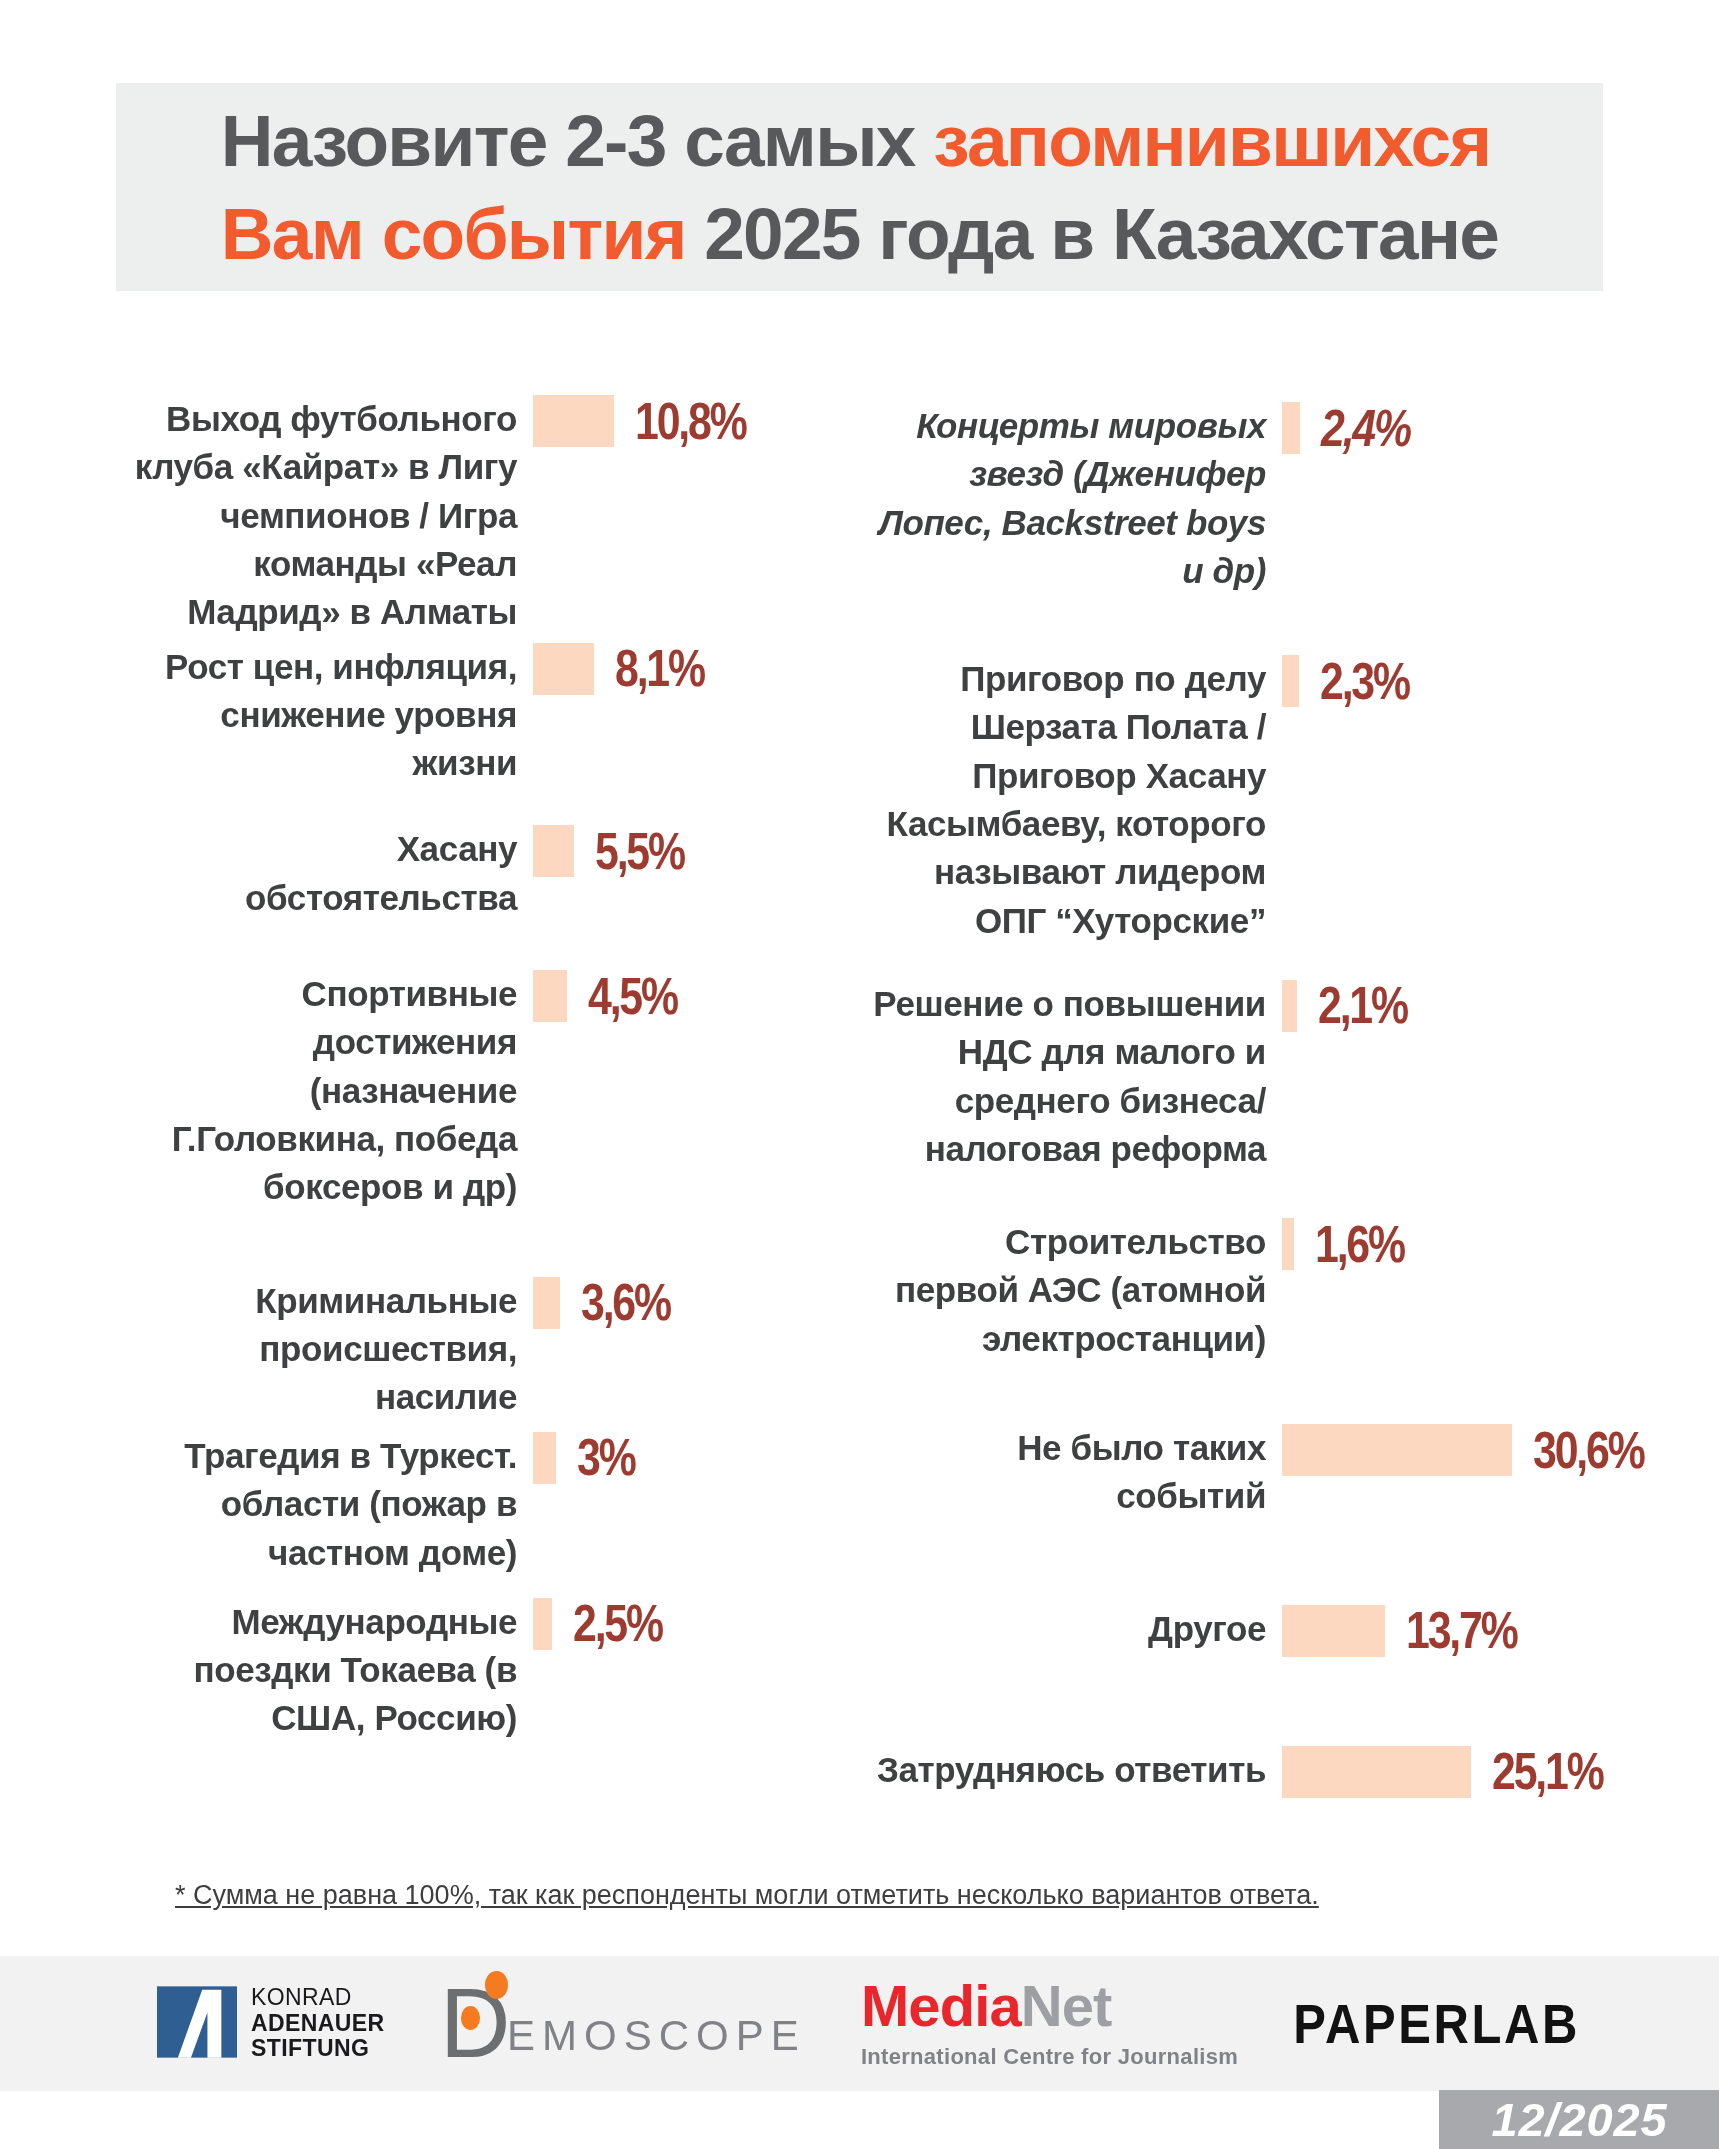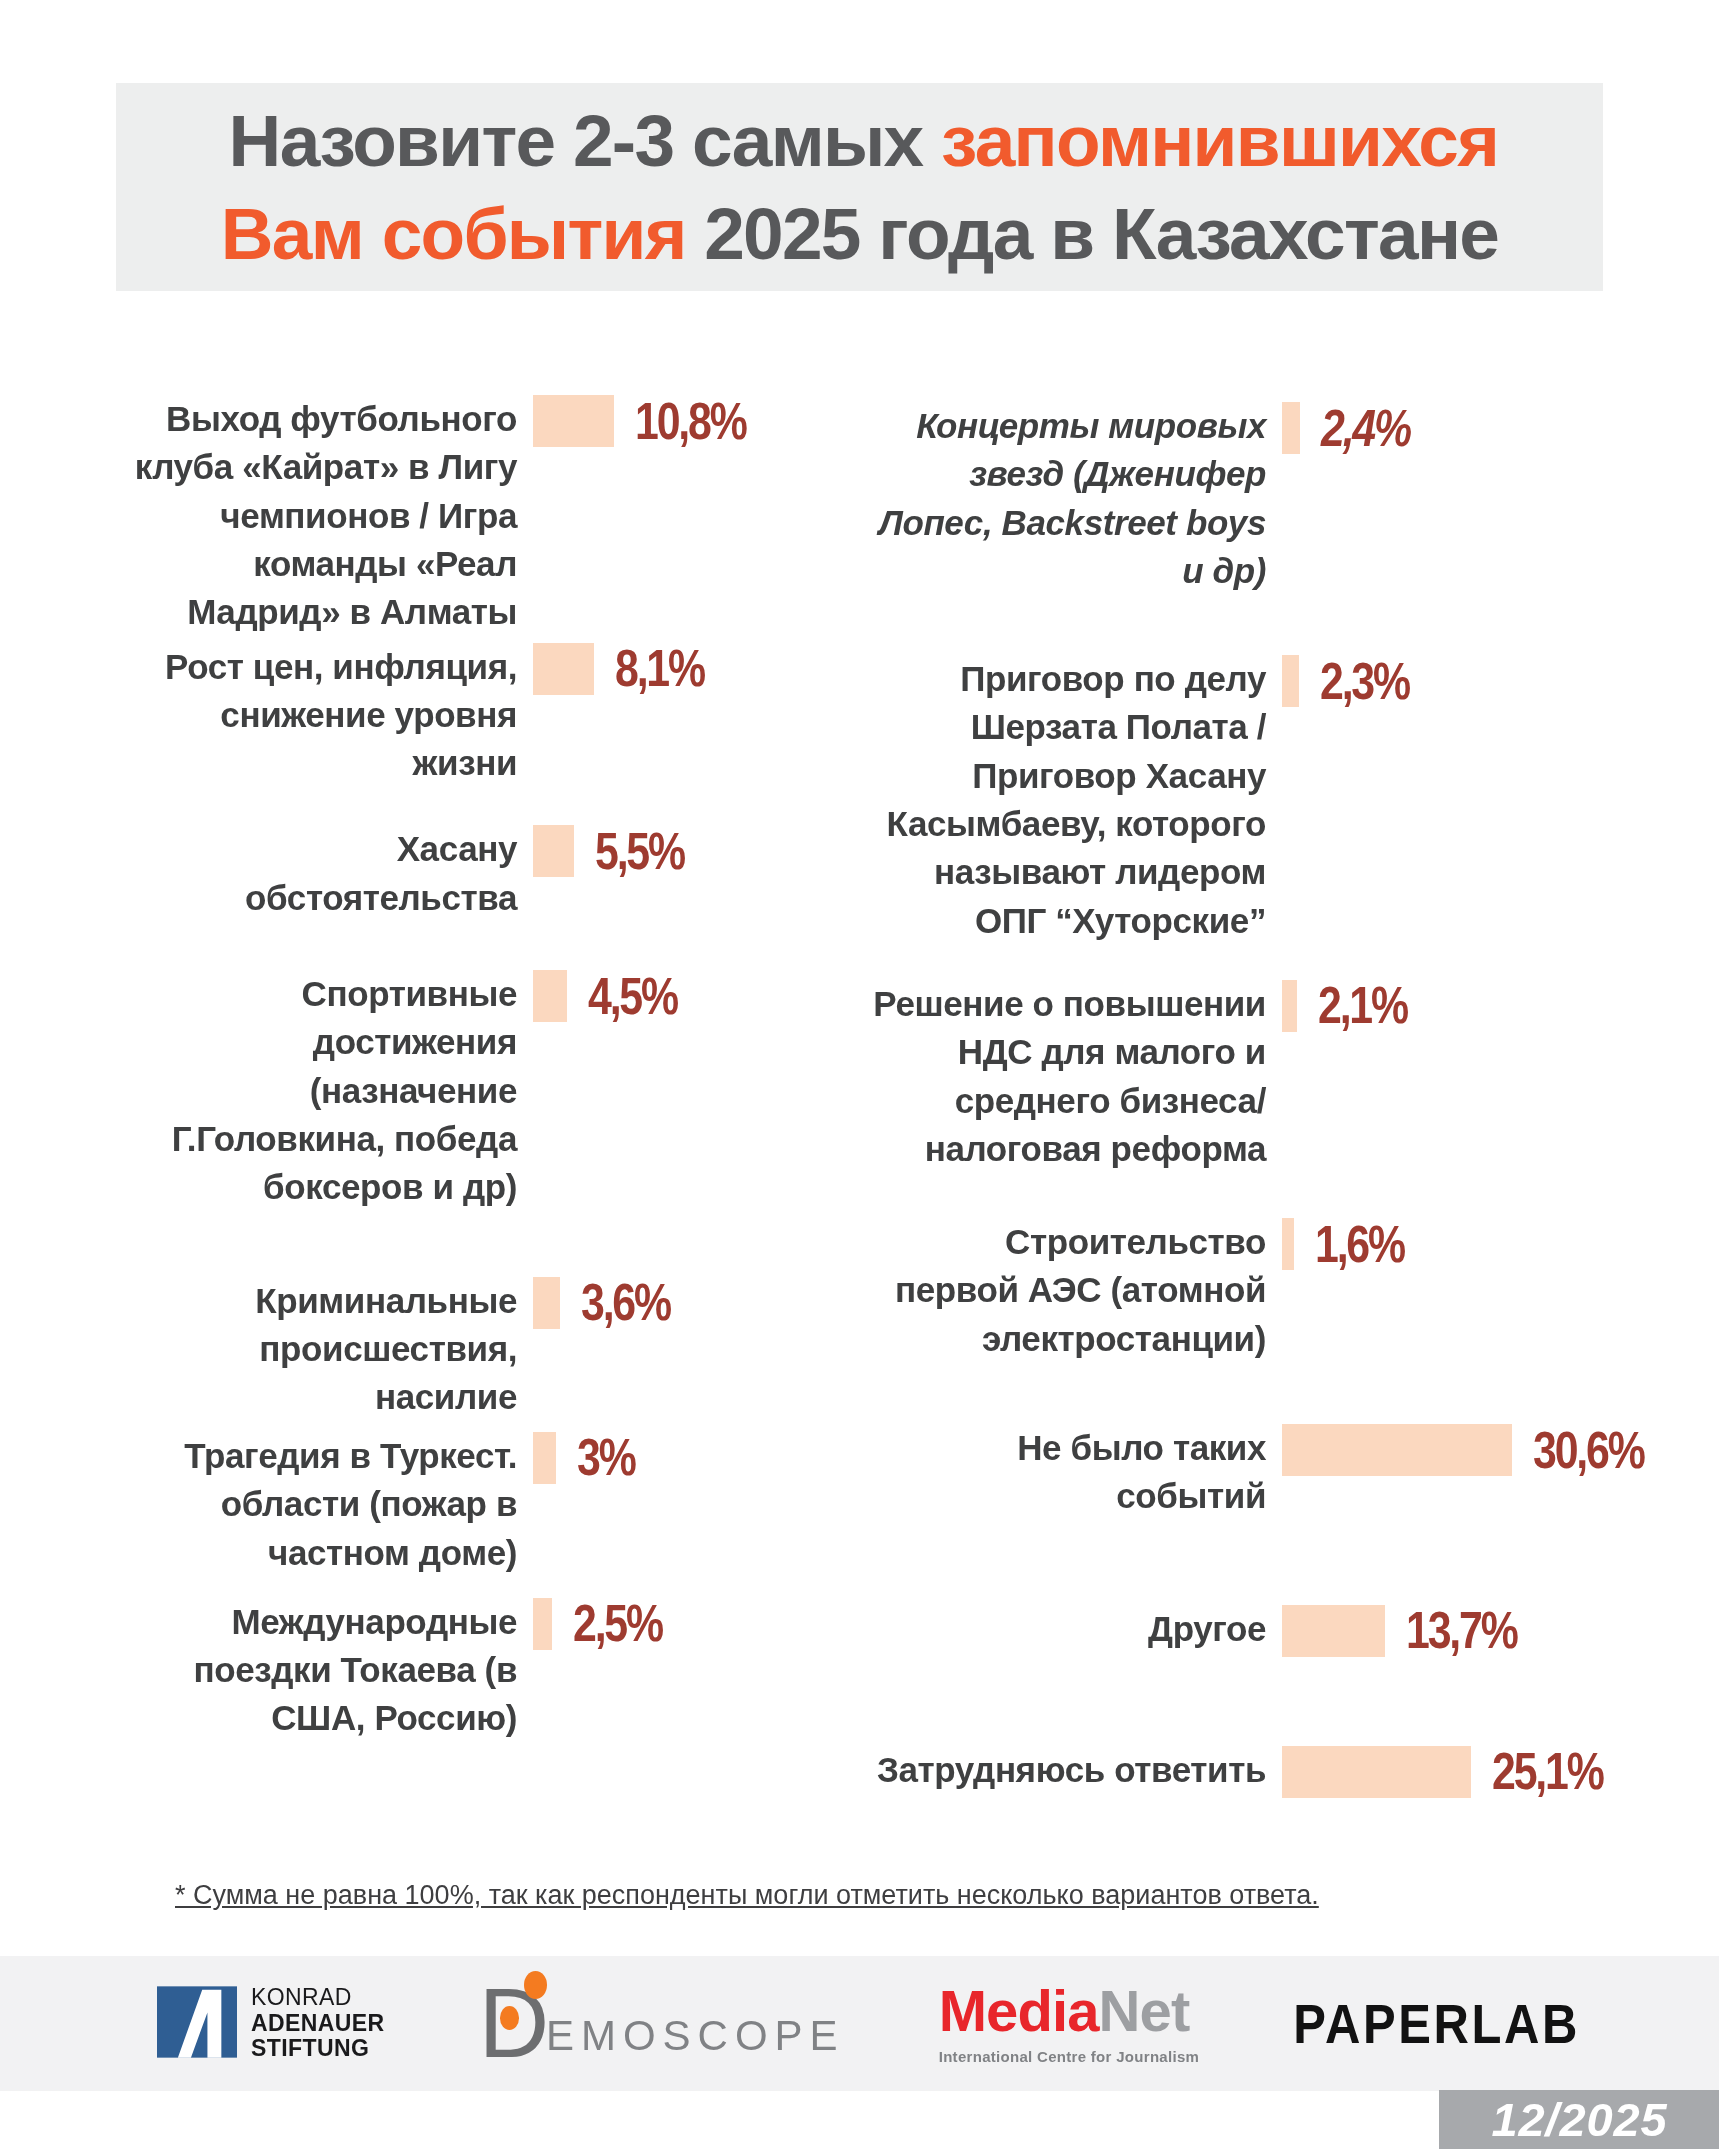--- a/index.html
+++ b/index.html
@@ -3,21 +3,21 @@
 <meta charset="utf-8">
 <style>
   html,body{margin:0;padding:0;}
   body{
     width:1720px;height:2149px;position:relative;background:#ffffff;
     font-family:"Liberation Sans", sans-serif;overflow:hidden;
   }
   
   .title-block{
     position:absolute;left:116px;top:83px;width:1487px;height:208px;
-    background:#EDEEEE;display:flex;align-items:center;justify-content:center;text-align:right;
+    background:#EDEEEE;display:flex;align-items:center;justify-content:center;text-align:left;
   }
   .title{font-size:73px;font-weight:bold;line-height:1.28;color:#58595B;letter-spacing:-1.7px;}
   .title .accent{color:#F15B2D;}
   
   .col{position:absolute;top:395px;}
   .col-left{left:122px;width:751px;}
   .col-right{left:873px;width:838px;}
   .row{display:flex;align-items:flex-start;}
   .label{
     font-size:35px;font-weight:bold;color:#3F4041;text-align:right;line-height:1.38;
@@ -54,21 +54,21 @@
   .demo-d{font-size:98px;line-height:0.82;font-weight:400;color:#6D6E70;}
   .demo-rest{font-size:42px;color:#808285;letter-spacing:7px;font-weight:400;margin-left:-3.5px;padding-bottom:3.5px;}
   .demo-dot{position:absolute;border-radius:50%;background:#F47B20;}
   .demo-dot-1{width:23px;height:28px;left:45px;top:-12.2px;}
   .demo-dot-2{width:19px;height:23.6px;left:21px;top:23px;}
   
   .medianet{display:flex;flex-direction:column;align-items:flex-start;}
   .mn-word{font-size:58px;font-weight:bold;letter-spacing:-0.9px;line-height:1;}
   .mn-red{color:#E8262B;}
   .mn-gray{color:#9D9FA2;}
-  .mn-sub{font-size:15px;font-weight:bold;color:#808285;margin-top:8.7px;letter-spacing:0.3px;}
+  .mn-sub{font-size:22px;font-weight:bold;color:#808285;margin-top:8.7px;letter-spacing:0.3px;}
   
   .paperlab{font-size:49px;font-weight:bold;color:#121212;letter-spacing:2.6px;transform:scaleY(1.12);}
   
   .badge{
     position:absolute;right:0;bottom:0;width:281px;height:59px;background:#A7A9AC;
     display:flex;align-items:center;justify-content:center;
   }
   .badge-text{color:#ffffff;font-size:47px;font-weight:bold;font-style:italic;letter-spacing:0.9px;}
 </style>
 </head>

